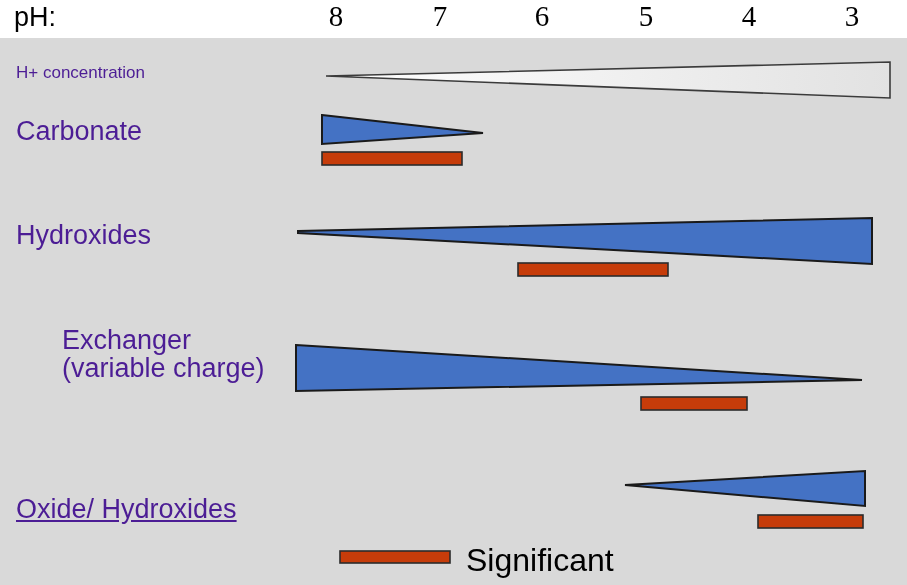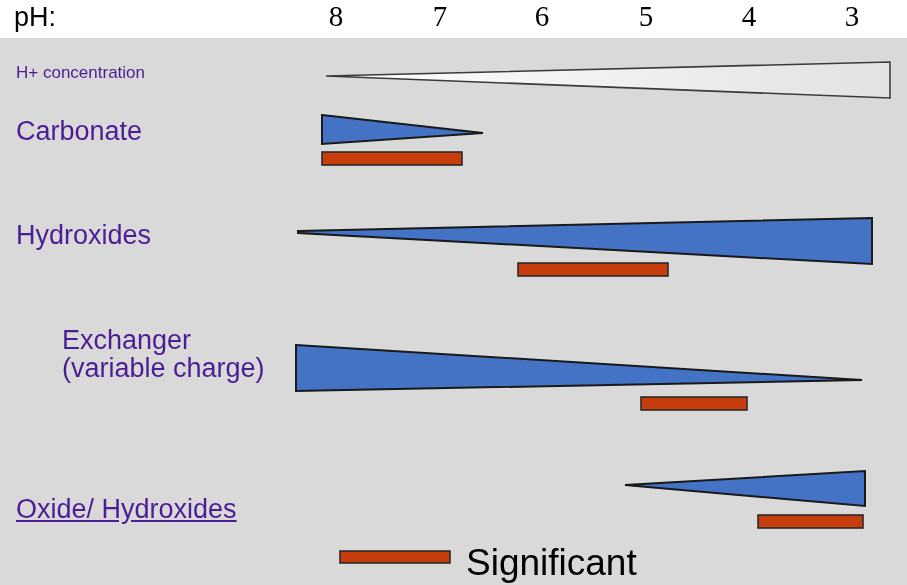--- a/index.html
+++ b/index.html
@@ -70,21 +70,21 @@
     top: 0;
     width: 907px;
     height: 585px;
     pointer-events: none;
   }
   #graphics-layer * {
     pointer-events: auto;
   }
   .legend-label {
     position: absolute;
-    font-size: 37px;
+    font-size: 32px;
     color: #000000;
     line-height: 1;
     white-space: nowrap;
   }
 </style>
 </head>
 <body>
 
 <div id="diagram-root">
 

